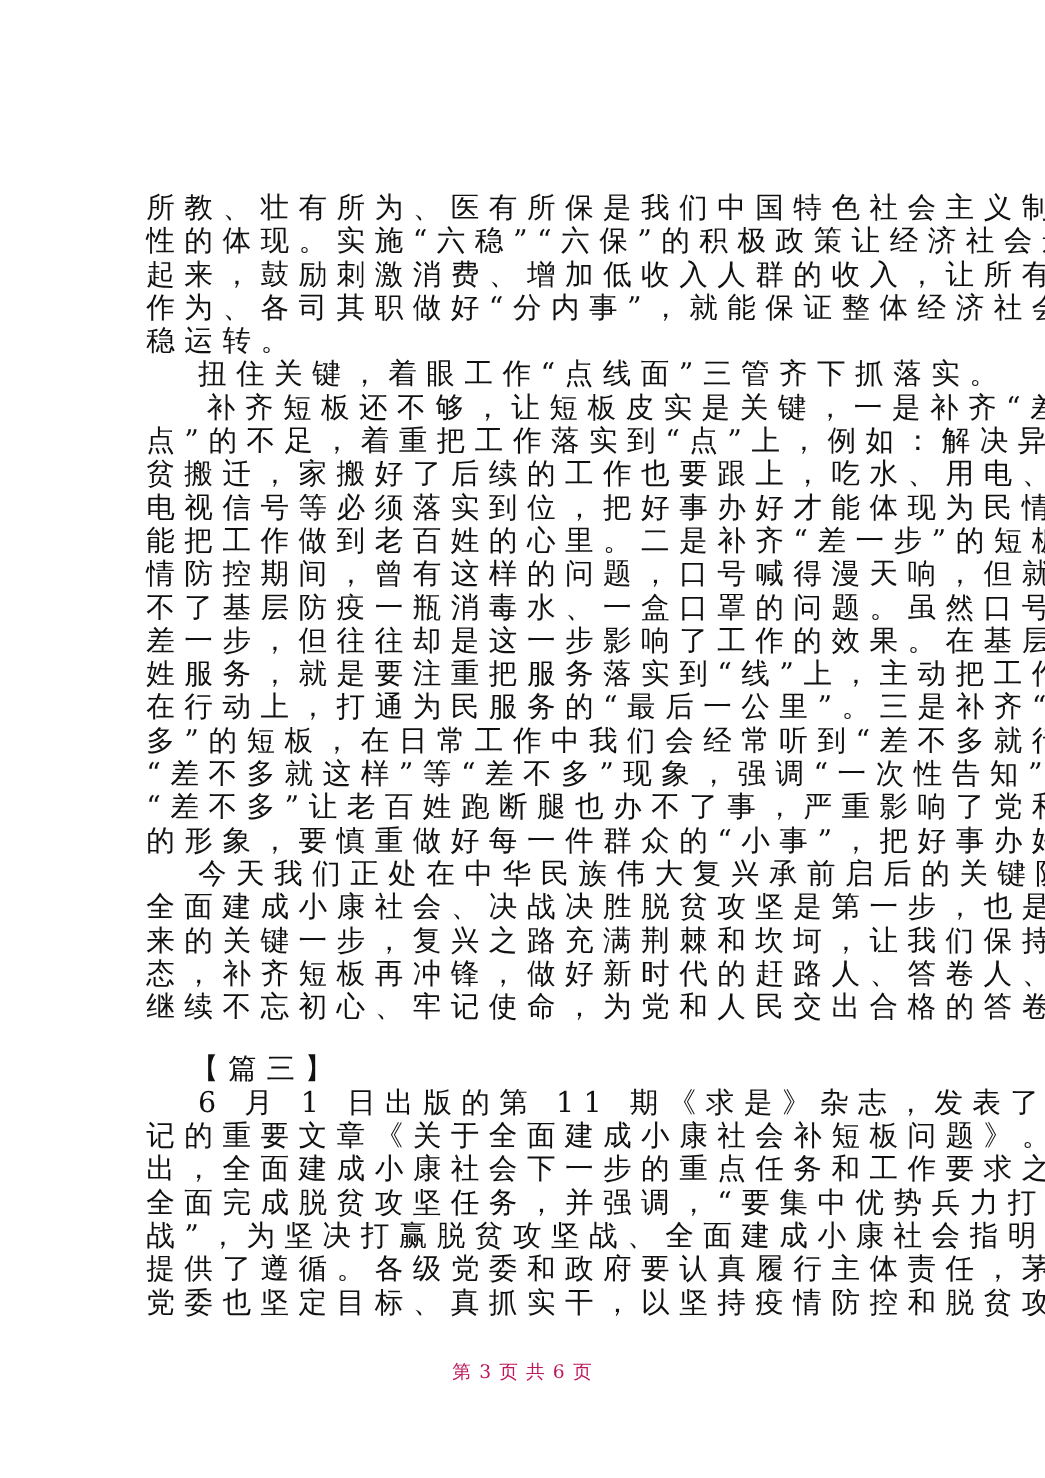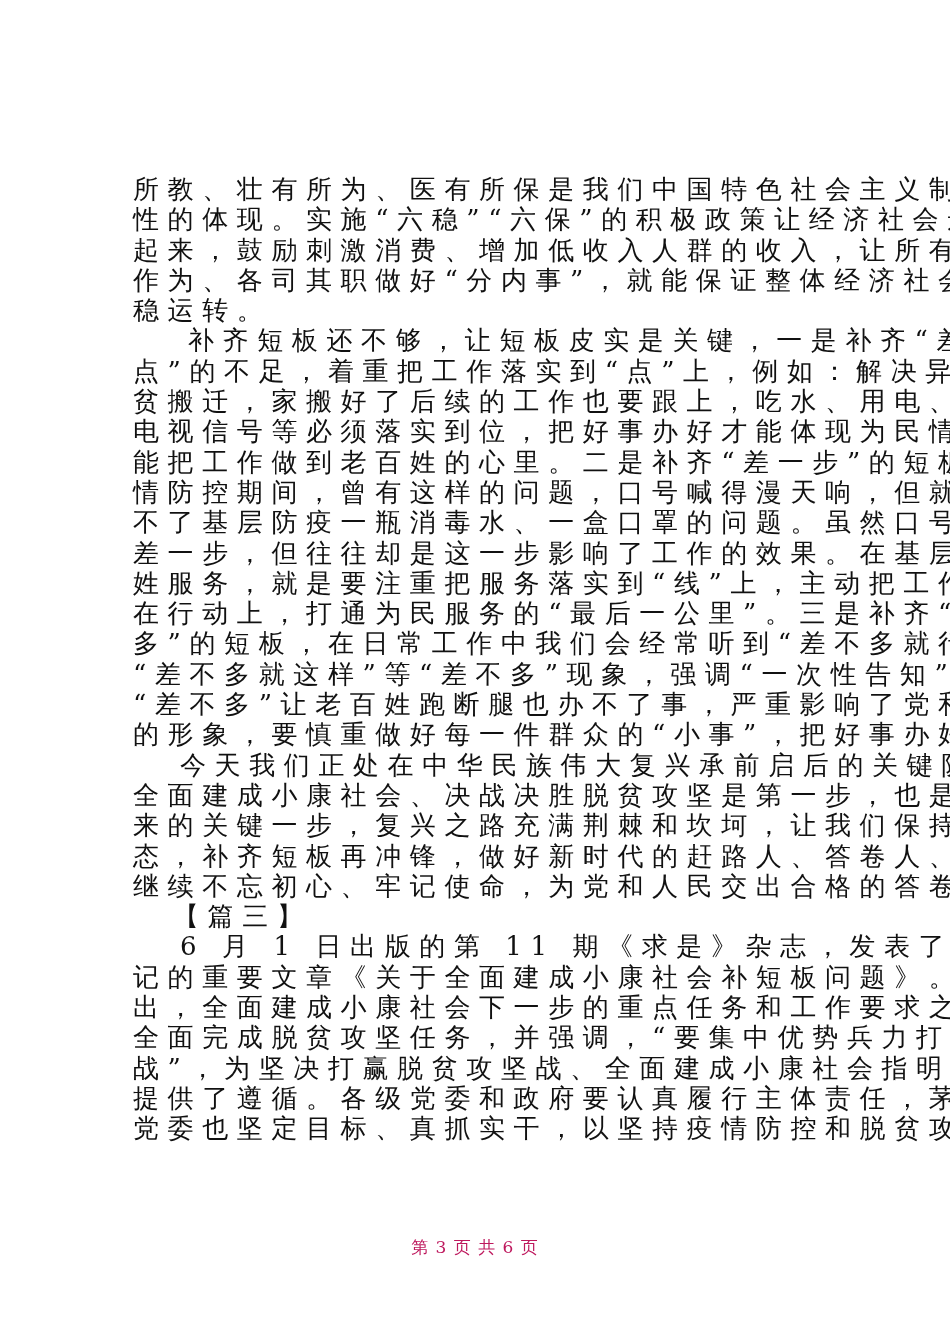--- a/index.html
+++ b/index.html
@@ -38,20 +38,21 @@
       white-space: nowrap;
     }
     .line.indent {
       padding-left: 47px;
     }
     .line.indent-more {
       padding-left: 55px;
     }
     .line.heading {
       padding-left: 40px;
+      margin-top: 26px;
     }
     .footer {
       position: absolute;
       left: 0;
       top: 1236px;
       width: 950px;
       text-align: center;
       font-size: 17px;
       letter-spacing: 1px;
       color: #be185d;
@@ -60,20 +61,21 @@
 </head>
 <body>
 
 <div class="page">
   <div class="body-text" id="body-text">
       <span class="line">所教、壮有所为、医有所保是我们中国特色社会主义制度优越</span>
       <span class="line">性的体现。实施“六稳”“六保”的积极政策让经济社会运转</span>
       <span class="line">起来，鼓励刺激消费、增加低收入人群的收入，让所有人有所</span>
       <span class="line">作为、各司其职做好“分内事”，就能保证整体经济社会的平</span>
       <span class="line">稳运转。</span>
+      <span class="line indent">扭住关键，着眼工作“点线面”三管齐下抓落实。</span>
       <span class="line indent-more">补齐短板还不够，让短板皮实是关键，一是补齐“差一</span>
       <span class="line">点”的不足，着重把工作落实到“点”上，例如：解决异地扶</span>
       <span class="line">贫搬迁，家搬好了后续的工作也要跟上，吃水、用电、用气、</span>
       <span class="line">电视信号等必须落实到位，把好事办好才能体现为民情怀，才</span>
       <span class="line">能把工作做到老百姓的心里。二是补齐“差一步”的短板，疫</span>
       <span class="line">情防控期间，曾有这样的问题，口号喊得漫天响，但就是解决</span>
       <span class="line">不了基层防疫一瓶消毒水、一盒口罩的问题。虽然口号和落实</span>
       <span class="line">差一步，但往往却是这一步影响了工作的效果。在基层为老百</span>
       <span class="line">姓服务，就是要注重把服务落实到“线”上，主动把工作落实</span>
       <span class="line">在行动上，打通为民服务的“最后一公里”。三是补齐“差不</span>

